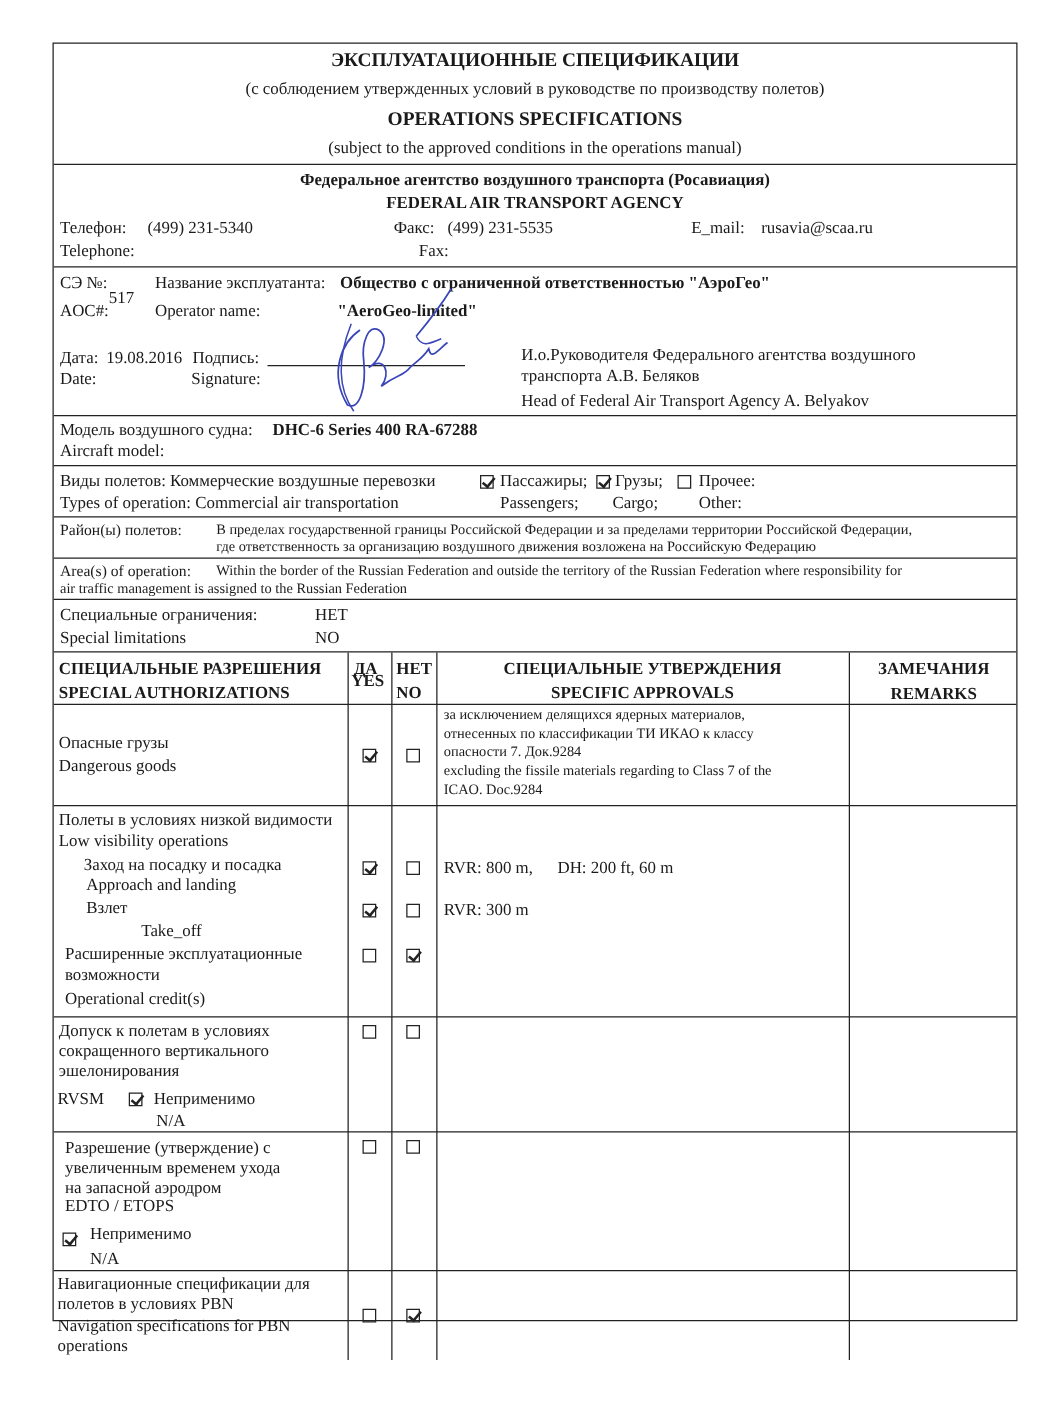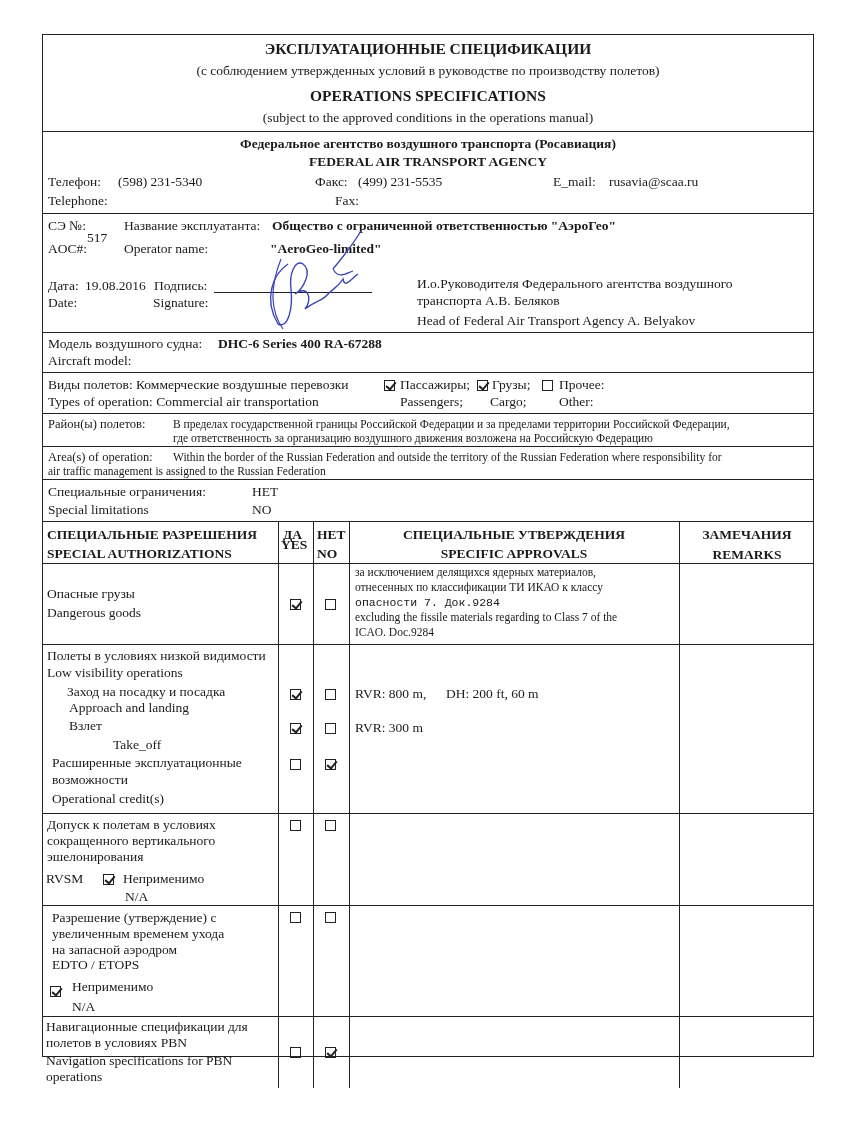--- a/index.html
+++ b/index.html
@@ -31,21 +31,21 @@
     <div class="abs c b f15" style="top:5px;">ЭКСПЛУАТАЦИОННЫЕ СПЕЦИФИКАЦИИ</div>
     <div class="abs c f13" style="top:28px;">(с соблюдением утвержденных условий в руководстве по производству полетов)</div>
     <div class="abs c b f15" style="top:52px;">OPERATIONS SPECIFICATIONS</div>
     <div class="abs c f13" style="top:75px;">(subject to the approved conditions in the operations manual)</div>
   </div>
 
   <div class="sec" style="top:97px;height:82px;">
     <div class="abs c b f13" style="top:22px;">FEDERAL AIR TRANSPORT AGENCY</div>
     <div class="abs c b f13" style="top:4px;">Федеральное агентство воздушного транспорта (Росавиация)</div>
     <div class="abs f13" style="left:5px;top:42px;">Телефон:</div>
-    <div class="abs f13" style="left:75px;top:42px;">(598) 231-5340</div>
+    <div class="abs f13" style="left:75px;top:42px;">(499) 231-5340</div>
     <div class="abs f13" style="left:5px;top:61px;">Telephone:</div>
     <div class="abs f13" style="left:272px;top:42px;">Факс:</div>
     <div class="abs f13" style="left:315px;top:42px;">(499) 231-5535</div>
     <div class="abs f13" style="left:272px;top:61px;margin-left:20px;">Fax:</div>
     <div class="abs f13" style="left:510px;top:42px;">E_mail:</div>
     <div class="abs f13" style="left:566px;top:42px;">rusavia@scaa.ru</div>
   </div>
 
   <div class="sec" style="top:179px;height:119px;">
     <div class="abs f13" style="left:5px;top:4px;">СЭ №:</div>
@@ -136,21 +136,21 @@
       <div class="abs f13 b" style="left:636px;width:136px;text-align:center;top:25px;">REMARKS</div>
     </div>
 
     <div class="sec" style="top:42px;height:81px;">
       <div class="abs f13" style="left:4px;top:22px;">Опасные грузы</div>
       <div class="abs f13" style="left:4px;top:41px;">Dangerous goods</div>
       <span class="cb cbabs on" style="left:247px;top:35px;"></span>
       <span class="cb cbabs" style="left:282px;top:35px;"></span>
       <div class="abs f11" style="left:312px;top:2px;">за исключением делящихся ядерных материалов,</div>
       <div class="abs f11" style="left:312px;top:17px;">отнесенных по классификации ТИ ИКАО к классу</div>
-      <div class="abs f11" style="left:312px;top:32px;font-family:Liberation Mono, monospace;">опасности 7. Док.9284</div>
+      <div class="abs f11" style="left:312px;top:32px;">опасности 7. Док.9284</div>
       <div class="abs f11" style="left:312px;top:47px;">excluding the fissile materials regarding to Class 7 of the</div>
       <div class="abs f11" style="left:312px;top:62px;">ICAO. Doc.9284</div>
     </div>
 
     <div class="sec" style="top:123px;height:169px;">
       <div class="abs f13" style="left:4px;top:3px;">Полеты в условиях низкой видимости</div>
       <div class="abs f13" style="left:4px;top:20px;">Low visibility operations</div>
 
       <div class="abs f13" style="left:24px;top:39px;">Заход на посадку и посадка</div>
       <div class="abs f13" style="left:26px;top:55px;">Approach and landing</div>

